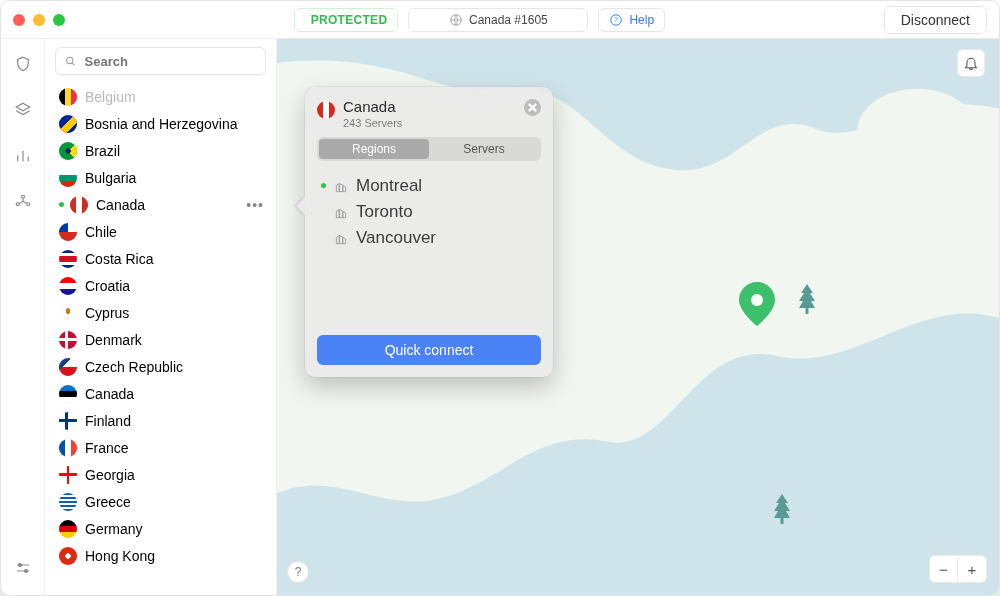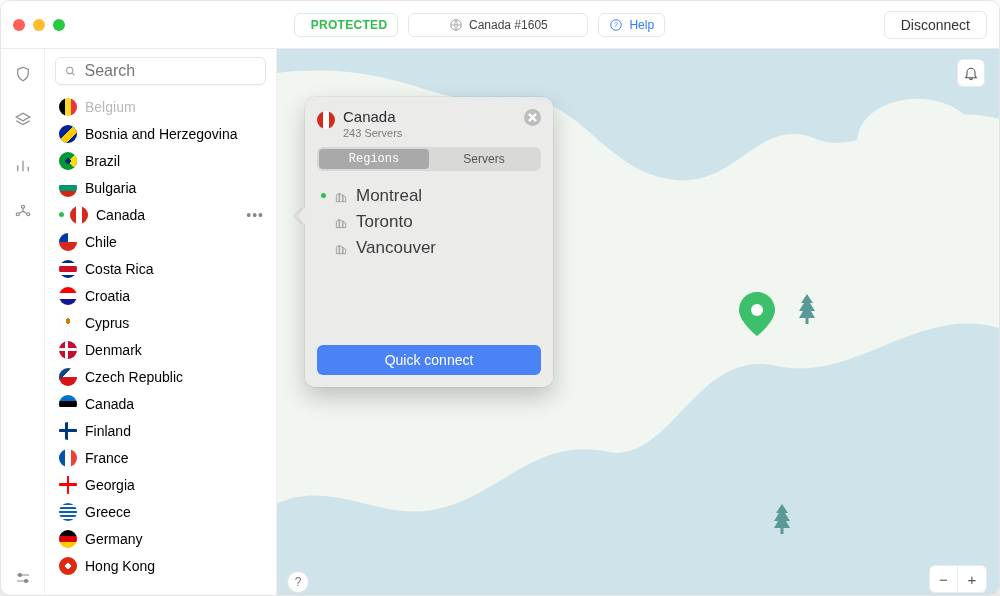--- a/index.html
+++ b/index.html
@@ -1,35 +1,35 @@
 <!DOCTYPE html>
 <html><head>
 <meta charset="utf-8">
 <style>
 * { margin: 0; padding: 0; box-sizing: border-box; font-family: -apple-system, BlinkMacSystemFont, "Segoe UI", Helvetica, Arial, sans-serif; }
 body { background: #fff; width: 1000px; height: 596px; overflow: hidden; }
 .window { width: 1000px; height: 596px; background: #fff; border-radius: 10px; border: 1px solid #e4e4e4; box-shadow: 0 20px 40px rgba(0,0,0,0.18); position: relative; overflow: hidden; }
-.titlebar { height: 48px; display: flex; align-items: center; padding: 0 12px; gap: 8px; border-bottom: 1px solid #eceaea; background: #fff; }
+.titlebar { height: 38px; display: flex; align-items: center; padding: 0 12px; gap: 8px; border-bottom: 1px solid #eceaea; background: #fff; }
 .traffic { display: flex; gap: 8px; margin-right: 10px; }
 .dot { width: 12px; height: 12px; border-radius: 50%; }
 .dot.r { background:#ff5f57; } .dot.y { background:#febc2e; } .dot.g { background:#28c840; }
 .tb-center { flex: 1; display: flex; justify-content: center; gap: 10px; }
 .pill { height: 24px; display: flex; align-items: center; gap: 6px; padding: 0 10px; border-radius: 6px; border: 1px solid #e6e6e6; font-size: 12px; background:#fff; }
 .protected { color: #2fbf4c; font-weight: 700; border-color:#d6efd9; letter-spacing: .3px; }
 .server-pill { min-width: 180px; justify-content: center; color: #444; }
 .help-pill { color: #2f7cf6; }
 .disconnect { margin-left: auto; height: 28px; padding: 0 16px; font-size: 14px; border: 1px solid #e6e6e6; border-radius: 6px; background: #fff; color: #333; cursor: pointer; }
 .content { display: flex; height: calc(100% - 38px); }
 .rail { width: 44px; border-right: 1px solid #eee; display: flex; flex-direction: column; align-items: center; padding-top: 16px; gap: 24px; }
 .rail svg { width: 18px; height: 18px; stroke: #8a8a8a; fill: none; stroke-width: 1.6; }
 .rail .bottom { margin-top: auto; margin-bottom: 14px; }
 .sidebar { width: 232px; border-right: 1px solid #eee; display: flex; flex-direction: column; background: #fff; }
 .search-wrap { padding: 8px 10px; }
 .search { display: flex; align-items: center; gap: 8px; height: 28px; border: 1px solid #e4e4e4; border-radius: 6px; padding: 0 8px; box-shadow: 0 1px 1px rgba(0,0,0,.03); }
-.search input { border: none; outline: none; width: 100%; font-size: 16px; background: transparent; }
+.search input { border: none; outline: none; width: 100%; font-size: 13px; background: transparent; font-weight: bold; }
 .search svg { width: 14px; height: 14px; stroke: #9c9c9c; fill: none; stroke-width: 2; }
 .country-list { flex: 1; overflow: hidden; padding: 0 4px; }
 .country { height: 27px; display: flex; align-items: center; gap: 8px; padding: 0 8px 0 10px; font-size: 14px; cursor: pointer; border-radius: 4px; }
 .country.faded { color: #b8b8b8; }
 .flag { width: 18px; height: 18px; border-radius: 50%; position: relative; overflow: hidden; flex-shrink: 0; background:#ddd; }
 .flag .s { position:absolute; inset:0; }
 .more { margin-left: auto; color: #888; font-size: 14px; letter-spacing: 1px; }
 .conn-dot { width:5px; height:5px; border-radius:50%; background:#2fbf4c; margin-right:-2px; }
 .map { flex: 1; position: relative; background: #f2f6f0; overflow: hidden; }
 .map svg.land { position:absolute; inset:0; width:100%; height:100%; }
@@ -48,21 +48,21 @@
 .popover::before { content:""; position:absolute; left:-9px; top:110px; width:0;height:0; border-top:9px solid transparent; border-bottom:9px solid transparent; border-right:9px solid #e9e9e9; filter: drop-shadow(-2px 0 1px rgba(0,0,0,.12));}
 .pop-header { display:flex; gap:8px; align-items:flex-start; margin-bottom:8px; }
 .pop-flag { width:18px;height:18px; border-radius:50%; background: linear-gradient(to right,#d52b1e 33%, #fff 33%, #fff 66%, #d52b1e 66%); position:relative; overflow:hidden; flex-shrink:0; margin-top:2px;}
 .pop-flag::after{content:"";position:absolute;inset:0;display:flex;align-items:center;justify-content:center;}
 .pop-title { font-size:15px; font-weight:500; color:#2c2c2c; line-height:1.1;}
 .pop-sub { font-size:11px; color:#7a7a7a; margin-top:1px;}
 .pop-close { margin-left:auto; width:17px; height:17px; border-radius:50%; background:#bdbdbd; display:flex;align-items:center;justify-content:center; cursor:pointer;}
 .pop-close svg { width:9px;height:9px; stroke:#fff; stroke-width:2.5; }
 .segmented { display:flex; background:#cfcfcfaa; border-radius:6px; padding:2px; margin-bottom:10px; }
 .segmented button { flex:1; border:none; background:transparent; font-size:12px; color:#555; height:20px; border-radius:4px; cursor:pointer;}
-.segmented button.active { background:#a9a9a9; color:#fff;font-family:Liberation Mono, monospace; }
+.segmented button.active { background:#a9a9a9; color:#fff; }
 .region-list { padding: 2px 4px; }
 .region { display:flex; align-items:center; gap:8px; height:26px; font-size:17px; color:#3c3c3c; cursor:pointer; }
 .region .city-ico { width:14px;height:14px; opacity:.55; }
 .region .live { width:5px;height:5px;border-radius:50%; background:#2fbf4c; }
 .region .spacer { width:5px;}
 .quick-connect { margin-top:82px; width:100%; height:30px; border:none; border-radius:6px; background:#4b82f5; color:#fff; font-size:14px; cursor:pointer; }
 
 
 .h3 { display:flex; flex-direction:column; width:100%; height:100%; }
 .h3 > div { flex:1; }

